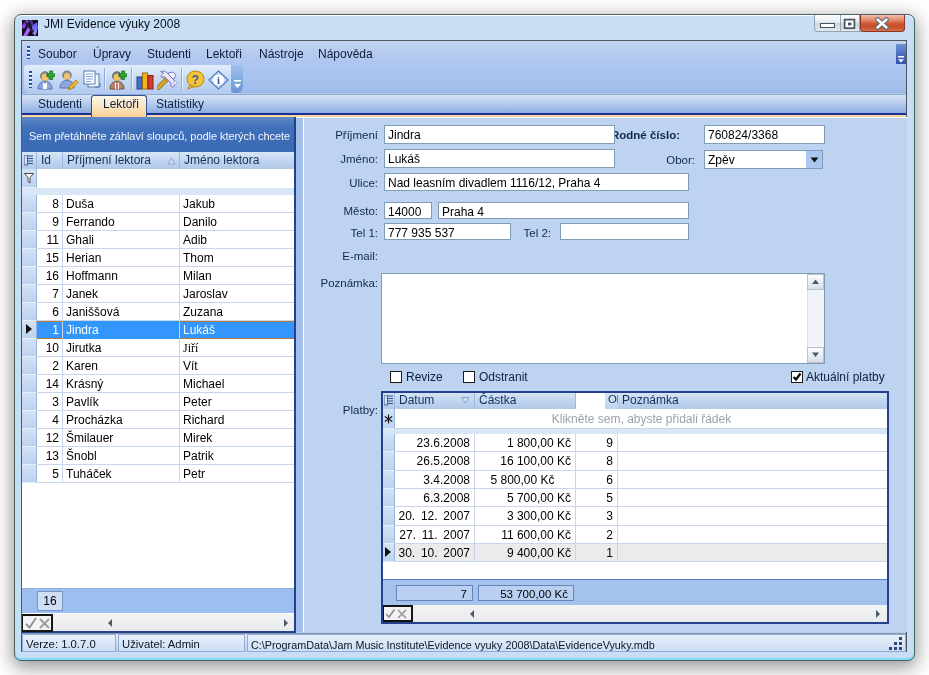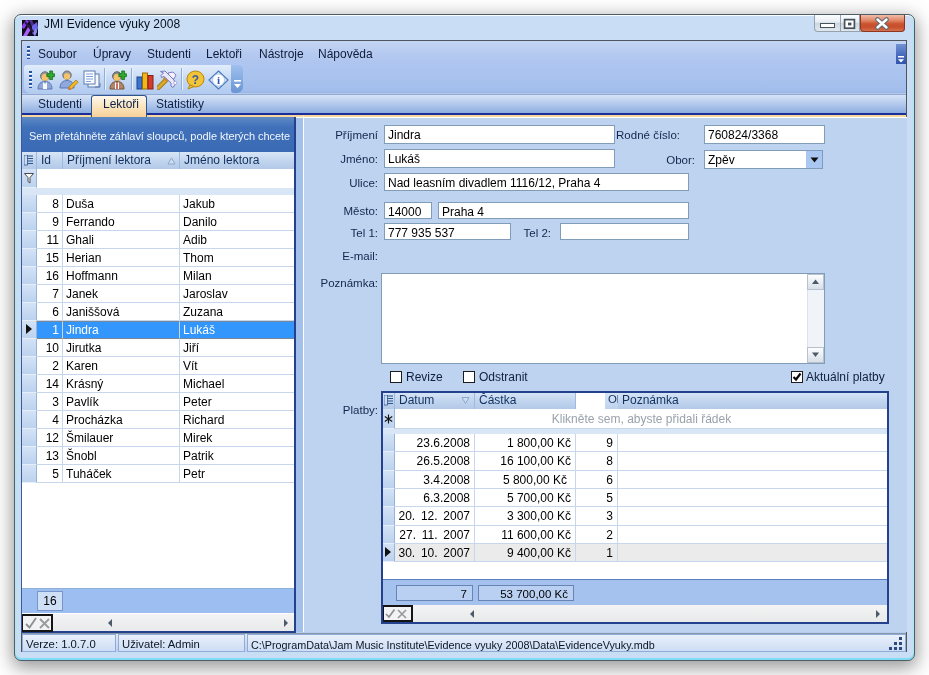--- a/index.html
+++ b/index.html
@@ -191,21 +191,21 @@
       <div class="gcell" style="left:180px;top:303px;width:115px;height:18px;border-right:none;">Zuzana</div>
       <div class="gcell gut" style="left:21px;top:321px;width:16px;height:18px;"><svg width="8" height="10" viewBox="0 0 8 10" style="margin-left:1px">
           <path d="M1,0 L7,5 L1,10 Z" fill="#111"></path>
         </svg></div>
       <div class="gcell selrow" style="left:37px;top:321px;width:26px;height:18px;text-align:right;">1</div>
       <div class="gcell selrow" style="left:63px;top:321px;width:117px;height:18px;">Jindra</div>
       <div class="gcell selrow" style="left:180px;top:321px;width:115px;height:18px;border-right:none;">Lukáš</div>
       <div class="gcell gut" style="left:21px;top:339px;width:16px;height:18px;"></div>
       <div class="gcell" style="left:37px;top:339px;width:26px;height:18px;text-align:right;">10</div>
       <div class="gcell" style="left:63px;top:339px;width:117px;height:18px;">Jirutka</div>
-      <div class="gcell" style="left:180px;top:339px;width:115px;height:18px;border-right:none;">Jiří</div>
+      <div class="gcell" style="left:180px;top:339px;width:115px;height:18px;border-right:none;font-family:Liberation Serif, serif;">Jiří</div>
       <div class="gcell gut" style="left:21px;top:357px;width:16px;height:18px;"></div>
       <div class="gcell" style="left:37px;top:357px;width:26px;height:18px;text-align:right;">2</div>
       <div class="gcell" style="left:63px;top:357px;width:117px;height:18px;">Karen</div>
       <div class="gcell" style="left:180px;top:357px;width:115px;height:18px;border-right:none;">Vít</div>
       <div class="gcell gut" style="left:21px;top:375px;width:16px;height:18px;"></div>
       <div class="gcell" style="left:37px;top:375px;width:26px;height:18px;text-align:right;">14</div>
       <div class="gcell" style="left:63px;top:375px;width:117px;height:18px;">Krásný</div>
       <div class="gcell" style="left:180px;top:375px;width:115px;height:18px;border-right:none;">Michael</div>
       <div class="gcell gut" style="left:21px;top:393px;width:16px;height:18px;"></div>
       <div class="gcell" style="left:37px;top:393px;width:26px;height:18px;text-align:right;">3</div>
@@ -255,21 +255,21 @@
 <div class="a" style="left:304px;top:118px;width:603px;height:514px;background:#bdd3f0;"></div>
 
 <div class="lbl" style="left:258px;top:129px;width:120px;">Příjmení</div>
 <div class="lbl" style="left:258px;top:153px;width:120px;">Jméno:</div>
 <div class="lbl" style="left:258px;top:177px;width:120px;">Ulice:</div>
 <div class="lbl" style="left:258px;top:205px;width:120px;">Město:</div>
 <div class="lbl" style="left:258px;top:227px;width:120px;">Tel 1:</div>
 <div class="lbl" style="left:258px;top:250px;width:120px;">E-mail:</div>
 <div class="lbl" style="left:258px;top:277px;width:120px;">Poznámka:</div>
 <div class="lbl" style="left:258px;top:404px;width:120px;">Platby:</div>
-<div class="lbl" style="left:570px;top:129px;width:110px;">Rodné číslo:</div>
+<div class="lbl" style="left:570px;top:129px;width:110px;font-weight:bold;">Rodné číslo:</div>
 <div class="lbl" style="left:585px;top:154px;width:110px;">Obor:</div>
 <div class="lbl" style="left:495px;top:227px;width:56px;">Tel 2:</div>
 
 <div class="tbx" style="left:384px;top:125px;width:231px;height:19px;">Jindra</div>
 <div class="tbx" style="left:704px;top:125px;width:121px;height:19px;">760824/3368</div>
 <div class="tbx" style="left:384px;top:149px;width:231px;height:19px;">Lukáš</div>
 <div class="tbx" style="left:704px;top:150px;width:119px;height:19px;">Zpěv</div>
 <div class="a" style="left:806px;top:151px;width:16px;height:17px;background:#a9c7f1;"></div>
 <svg class="a" style="left:810px;top:157px" width="9" height="6" viewBox="0 0 9 6">
       <path d="M0.5,0.5 L8.5,0.5 L4.5,5.5 Z" fill="#101010"></path>
@@ -326,21 +326,21 @@
       <div class="gcell" style="left:475px;top:434px;width:101px;height:18px;text-align:right;padding-right:4px;">1 800,00 Kč</div>
       <div class="gcell" style="left:576px;top:434px;width:42px;height:18px;text-align:right;padding-right:4px;">9</div>
       <div class="gcell" style="left:618px;top:434px;width:270px;height:18px;border-right:none;"></div>
       <div class="gcell gut" style="left:382px;top:452px;width:13px;height:19px;"></div>
       <div class="gcell" style="left:395px;top:452px;width:80px;height:19px;text-align:right;padding-right:4px;">26.5.2008</div>
       <div class="gcell" style="left:475px;top:452px;width:101px;height:19px;text-align:right;padding-right:4px;">16 100,00 Kč</div>
       <div class="gcell" style="left:576px;top:452px;width:42px;height:19px;text-align:right;padding-right:4px;">8</div>
       <div class="gcell" style="left:618px;top:452px;width:270px;height:19px;border-right:none;"></div>
       <div class="gcell gut" style="left:382px;top:471px;width:13px;height:18px;"></div>
       <div class="gcell" style="left:395px;top:471px;width:80px;height:18px;text-align:right;padding-right:4px;">3.4.2008</div>
-      <div class="gcell" style="left:475px;top:471px;width:101px;height:18px;text-align:right;padding-right:8px;">5 800,00 Kč</div>
+      <div class="gcell" style="left:475px;top:471px;width:101px;height:18px;text-align:center;padding-right:8px;">5 800,00 Kč</div>
       <div class="gcell" style="left:576px;top:471px;width:42px;height:18px;text-align:right;padding-right:4px;">6</div>
       <div class="gcell" style="left:618px;top:471px;width:270px;height:18px;border-right:none;"></div>
       <div class="gcell gut" style="left:382px;top:489px;width:13px;height:18px;"></div>
       <div class="gcell" style="left:395px;top:489px;width:80px;height:18px;text-align:right;padding-right:4px;">6.3.2008</div>
       <div class="gcell" style="left:475px;top:489px;width:101px;height:18px;text-align:right;padding-right:4px;">5 700,00 Kč</div>
       <div class="gcell" style="left:576px;top:489px;width:42px;height:18px;text-align:right;padding-right:4px;">5</div>
       <div class="gcell" style="left:618px;top:489px;width:270px;height:18px;border-right:none;"></div>
       <div class="gcell gut" style="left:382px;top:507px;width:13px;height:19px;"></div>
       <div class="gcell" style="left:395px;top:507px;width:80px;height:19px;text-align:right;padding-right:4px;">20.  12.  2007</div>
       <div class="gcell" style="left:475px;top:507px;width:101px;height:19px;text-align:right;padding-right:4px;">3 300,00 Kč</div>

